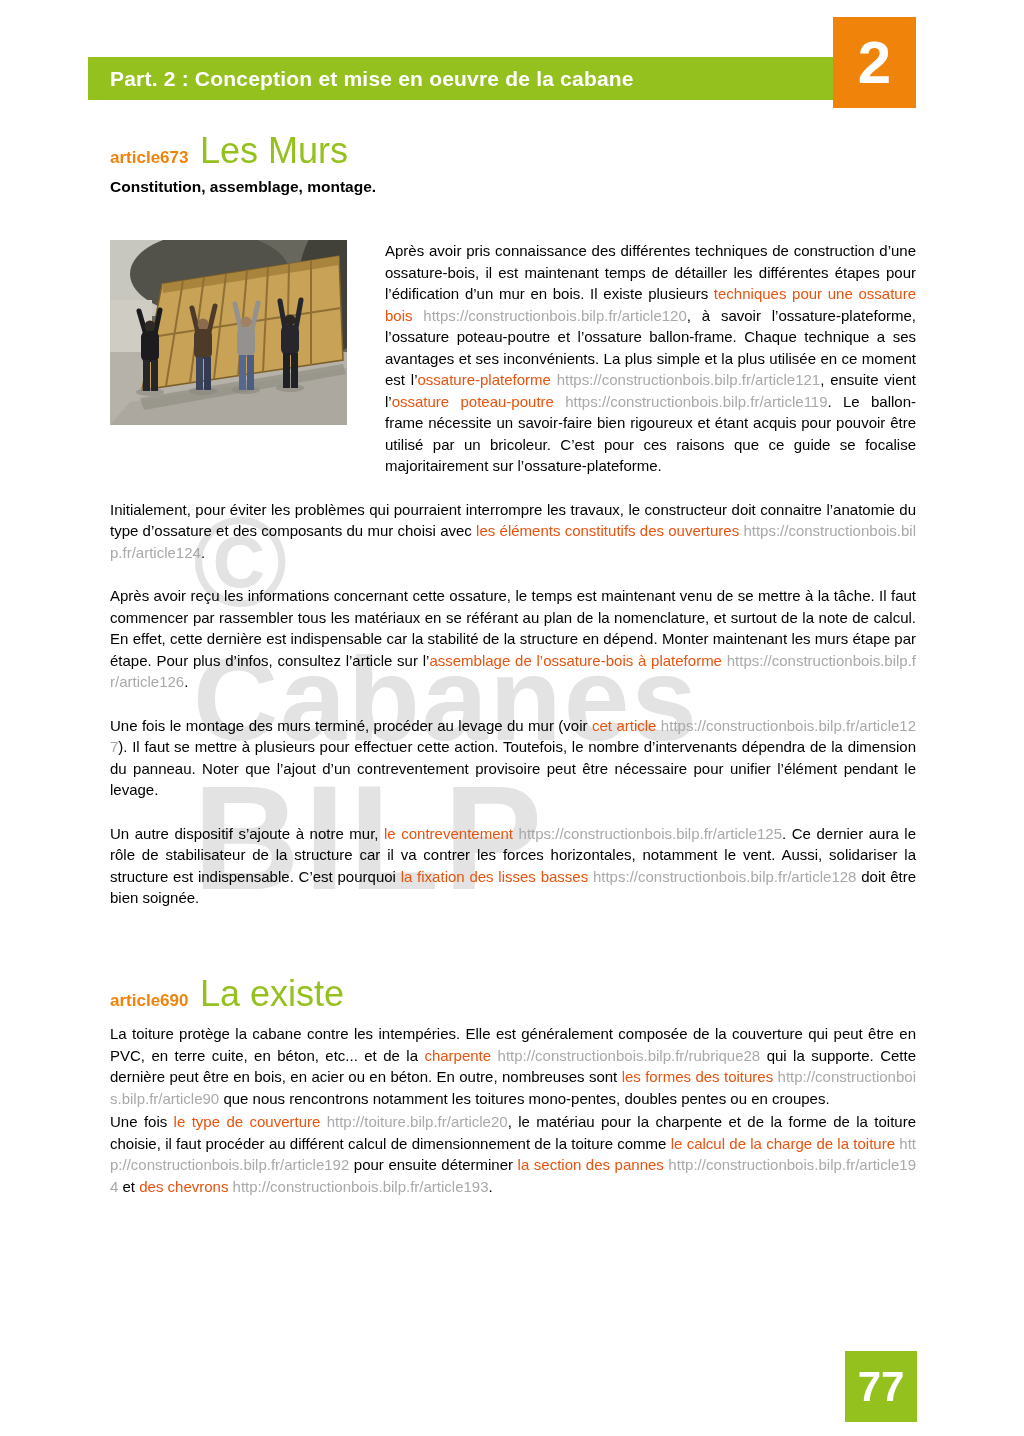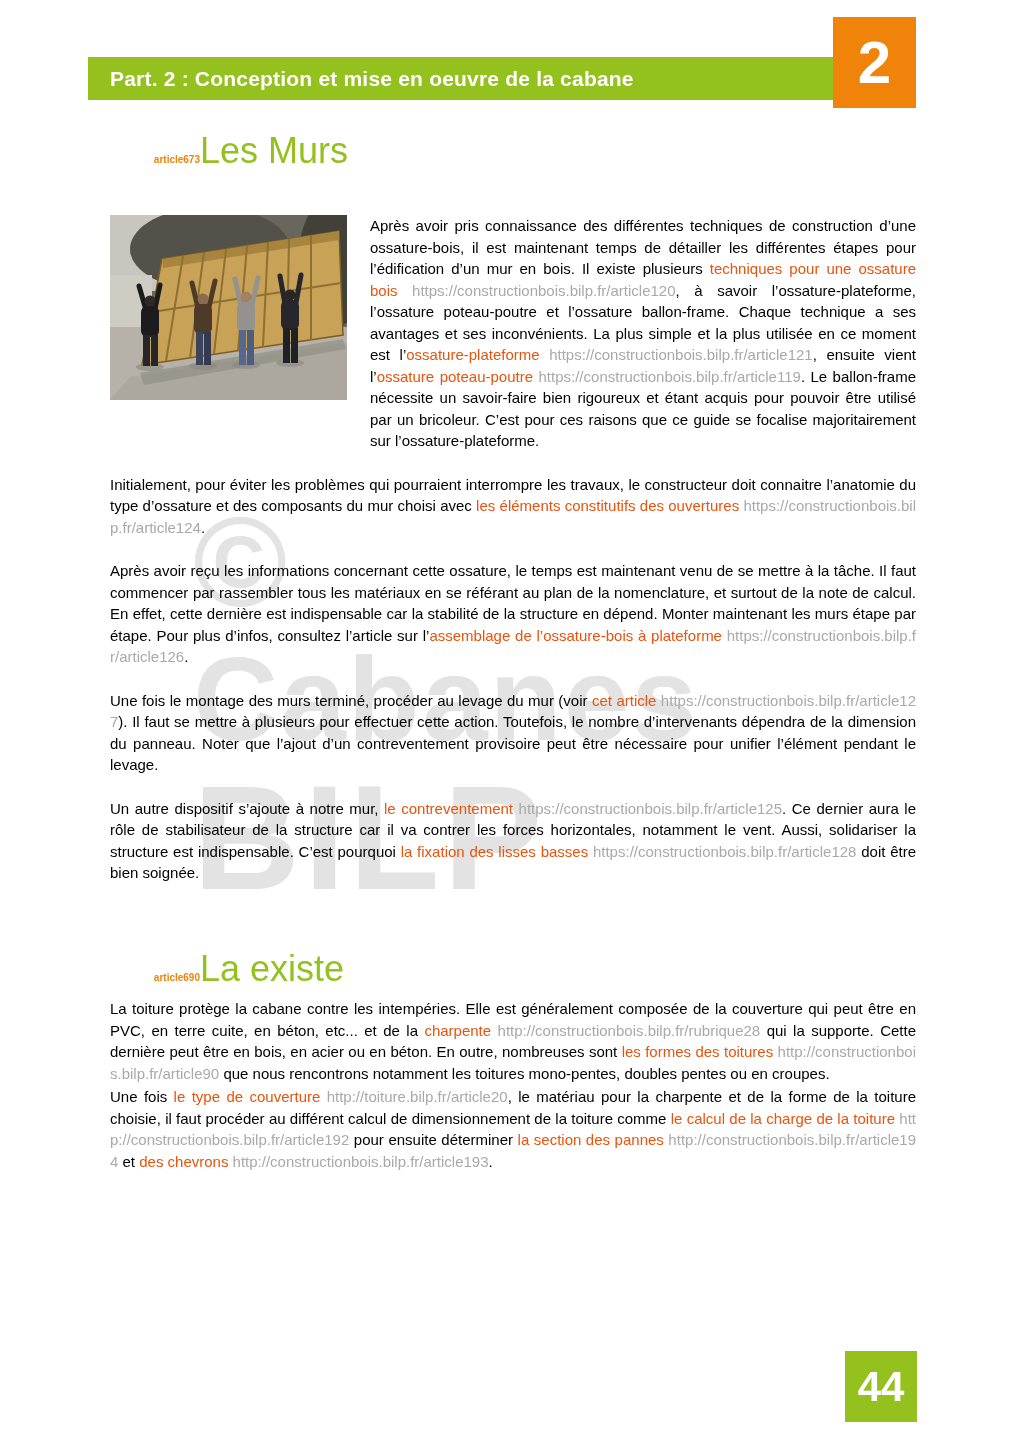--- a/index.html
+++ b/index.html
@@ -18,24 +18,24 @@
   .wm-l2{position:absolute;left:193px;top:764px;font-size:148px;line-height:1;letter-spacing:4px;}
 
   
   .header-bar{position:absolute;z-index:1;left:88px;top:57px;width:745px;height:43px;background:var(--green);display:flex;align-items:center;padding-left:22px;}
   .header-title{color:#fff;font-weight:700;font-size:21px;letter-spacing:.2px;}
   .chapter-badge{position:absolute;z-index:1;left:833px;top:17px;width:83px;height:91px;background:var(--orange);color:#fff;display:flex;align-items:center;justify-content:center;font-size:60px;font-weight:700;}
 
   
   .content{position:absolute;z-index:1;left:110px;top:130px;width:806px;}
   .section-heading{display:flex;align-items:baseline;}
-  .article-tag{flex:none;width:90px;color:var(--orange);font-weight:700;font-size:10px;text-align:right;}
+  .article-tag{flex:none;width:90px;color:var(--orange);font-weight:700;font-size:17px;}
   .section-title{color:var(--green);font-size:36px;font-weight:400;line-height:1.15;}
   .subtitle{margin-top:7px;font-weight:700;font-size:15.5px;}
-  .first-row{display:flex;gap:23px;margin-top:44px;margin-bottom:22px;}
+  .first-row{display:flex;gap:38px;margin-top:44px;margin-bottom:22px;}
   .photo{flex:none;width:237px;height:185px;overflow:hidden;background:#7d7b72;}
   .para{font-size:15px;line-height:21.5px;text-align:justify;margin-bottom:22px;}
   .first-row .para{margin-bottom:0;}
   .run-body{color:#000;}
   .run-link{color:var(--link);}
   .run-url{color:var(--url);word-break:break-all;}
   .section-toiture{margin-top:64px;}
   .para-a{margin:9px 0 2px 0;}
   .para-b{margin:0;}
 
@@ -62,20 +62,21 @@
     <span>2</span>
   </div>
 
   <main class="content">
 
     <section>
       <div class="section-heading">
         <span class="article-tag">article673</span>
         <h1 class="section-title">Les Murs</h1>
       </div>
+      <div class="subtitle">Constitution, assemblage, montage.</div>
 
       <div class="first-row">
         <figure class="photo">
           <svg viewBox="0 0 237 185" width="237" height="185" aria-hidden="true">
             <rect width="237" height="185" fill="#7d7b72"></rect>
             <rect width="237" height="112" fill="#68675e"></rect>
             <rect width="62" height="76" fill="#c8c7bf"></rect>
             <ellipse cx="100" cy="34" rx="80" ry="42" fill="#52514a"></ellipse>
             <ellipse cx="222" cy="48" rx="34" ry="66" fill="#414139"></ellipse>
             <rect x="0" y="60" width="42" height="54" fill="#cfccc3"></rect>
@@ -146,16 +147,16 @@
         <span class="article-tag">article690</span>
         <h1 class="section-title">La existe</h1>
       </div>
       <p class="para para-a"><span class="run-body">La toiture protège la cabane contre les intempéries. Elle est généralement composée de la couverture qui peut être en PVC, en terre cuite, en béton, etc... et de la </span><span class="run-link">charpente</span><span class="run-url"> http://constructionbois.bilp.fr/rubrique28</span><span class="run-body"> qui la supporte. Cette dernière peut être en bois, en acier ou en béton. En outre, nombreuses sont </span><span class="run-link">les formes des toitures</span><span class="run-url"> http://constructionbois.bilp.fr/article90</span><span class="run-body"> que nous rencontrons notamment les toitures mono-pentes, doubles pentes ou en croupes.</span></p>
       <p class="para para-b"><span class="run-body"> Une fois </span><span class="run-link">le type de couverture</span><span class="run-url"> http://toiture.bilp.fr/article20</span><span class="run-body">, le matériau pour la charpente et de la forme de la toiture choisie, il faut procéder au différent calcul de dimensionnement de la toiture comme </span><span class="run-link">le calcul de la charge de la toiture</span><span class="run-url"> http://constructionbois.bilp.fr/article192</span><span class="run-body"> pour ensuite déterminer </span><span class="run-link">la section des pannes</span><span class="run-url"> http://constructionbois.bilp.fr/article194</span><span class="run-body"> et </span><span class="run-link">des chevrons</span><span class="run-url"> http://constructionbois.bilp.fr/article193</span><span class="run-body">.</span></p>
     </section>
 
   </main>
 
   <div class="page-number-box">
-    <span>44</span>
+    <span>77</span>
   </div>
 
 </div>
 
 </body></html>

